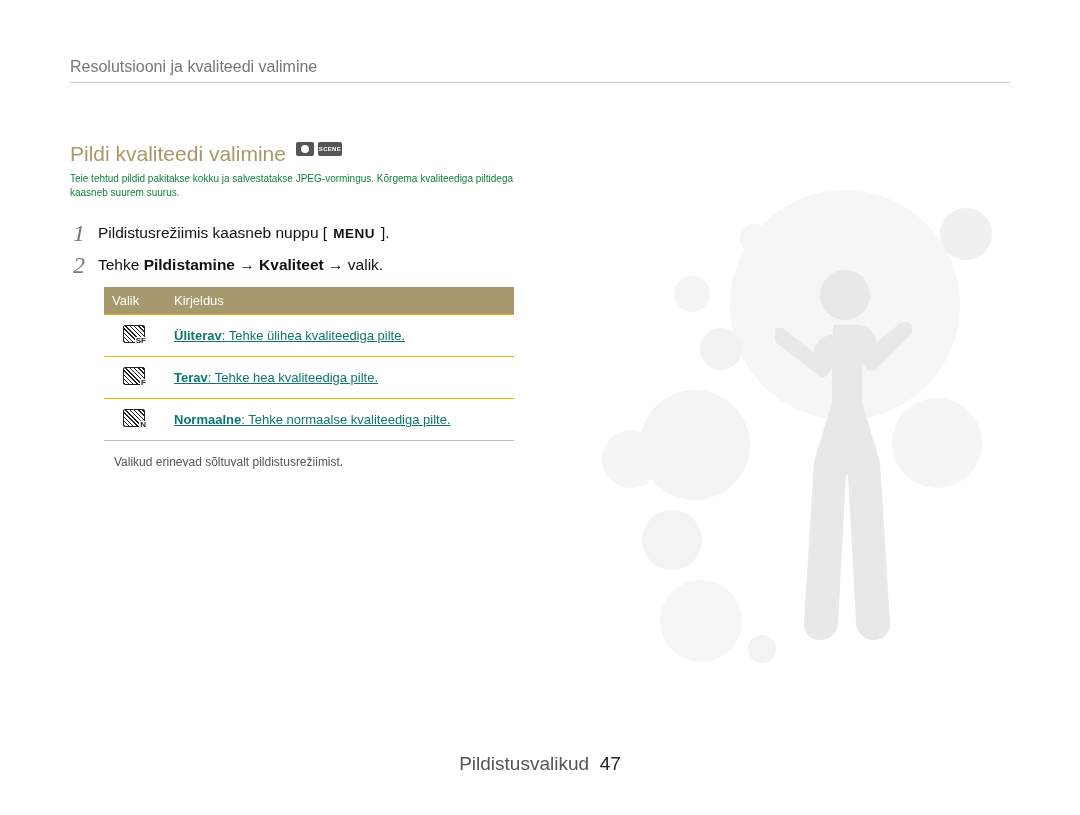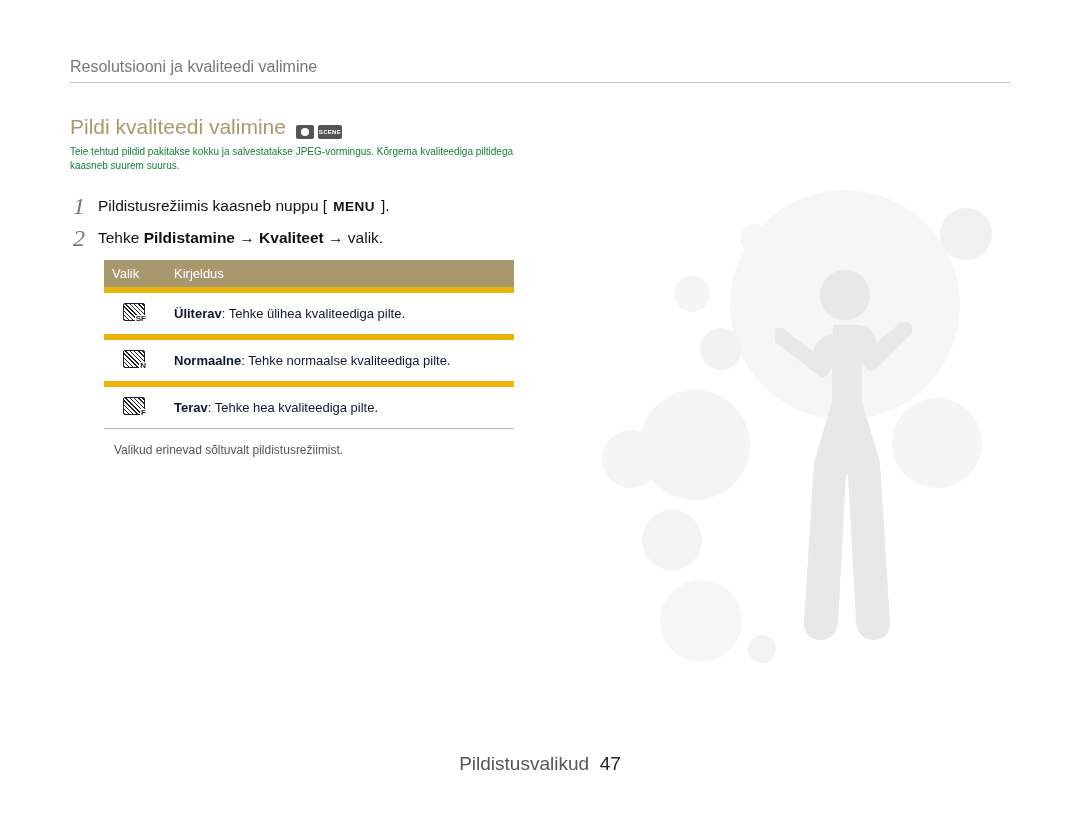--- a/index.html
+++ b/index.html
@@ -20,26 +20,26 @@
     height: 815px;
     box-sizing: border-box;
     padding: 58px 70px 50px 70px;
   }
 
   .breadcrumb {
     font-size: 16px;
     color: #777;
     padding-bottom: 6px;
     border-bottom: 1px solid #c4c4c4;
-    margin-bottom: 32px;
+    margin-bottom: 59px;
   }
 
   .section-title-row {
     display: flex;
-    align-items: flex-end;
+    align-items: flex-start;
     gap: 10px;
     margin-bottom: 6px;
     margin-top: 2px;
   }
 
   .section-title {
     font-size: 21px;
     color: #ac9769;
     font-weight: 400;
   }
@@ -142,24 +142,25 @@
     font-weight: 400;
     text-align: left;
     padding: 6px 10px;
     font-size: 13px;
   }
   .opt-table thead th:first-child {
     width: 42px;
     padding-left: 8px;
   }
   .opt-table tbody td {
-    border-top: 6px solid #eab308;
+    border-top: 1px solid #eab308;
     padding: 10px 10px;
     vertical-align: middle;
-    color: #0f172a;
+    color: #0f766e;
+    text-decoration: underline;
   }
   .opt-table tbody td:first-child {
     text-align: center;
   }
 
   .qicon {
     display: inline-block;
     width: 20px;
     height: 16px;
     border: 1px solid #222;
@@ -276,26 +277,26 @@
             <th>Valik</th>
             <th>Kirjeldus</th>
           </tr>
         </thead>
         <tbody>
           <tr>
             <td><span class="qicon" data-letter="SF"></span></td>
             <td><span class="bold">Üliterav</span><span>: Tehke ülihea kvaliteediga pilte.</span></td>
           </tr>
           <tr>
+            <td><span class="qicon" data-letter="F"></span></td>
+            <td><span class="bold">Terav</span><span>: Tehke hea kvaliteediga pilte.</span></td>
+          </tr>
+          <tr>
             <td><span class="qicon" data-letter="N"></span></td>
             <td><span class="bold">Normaalne</span><span>: Tehke normaalse kvaliteediga pilte.</span></td>
-          </tr>
-          <tr>
-            <td><span class="qicon" data-letter="F"></span></td>
-            <td><span class="bold">Terav</span><span>: Tehke hea kvaliteediga pilte.</span></td>
           </tr>
         </tbody>
       </table>
 
       <div class="table-note">Valikud erinevad sõltuvalt pildistusrežiimist.</div>
 
     </div>
   </div>
 
   <div class="figure-wrap">

